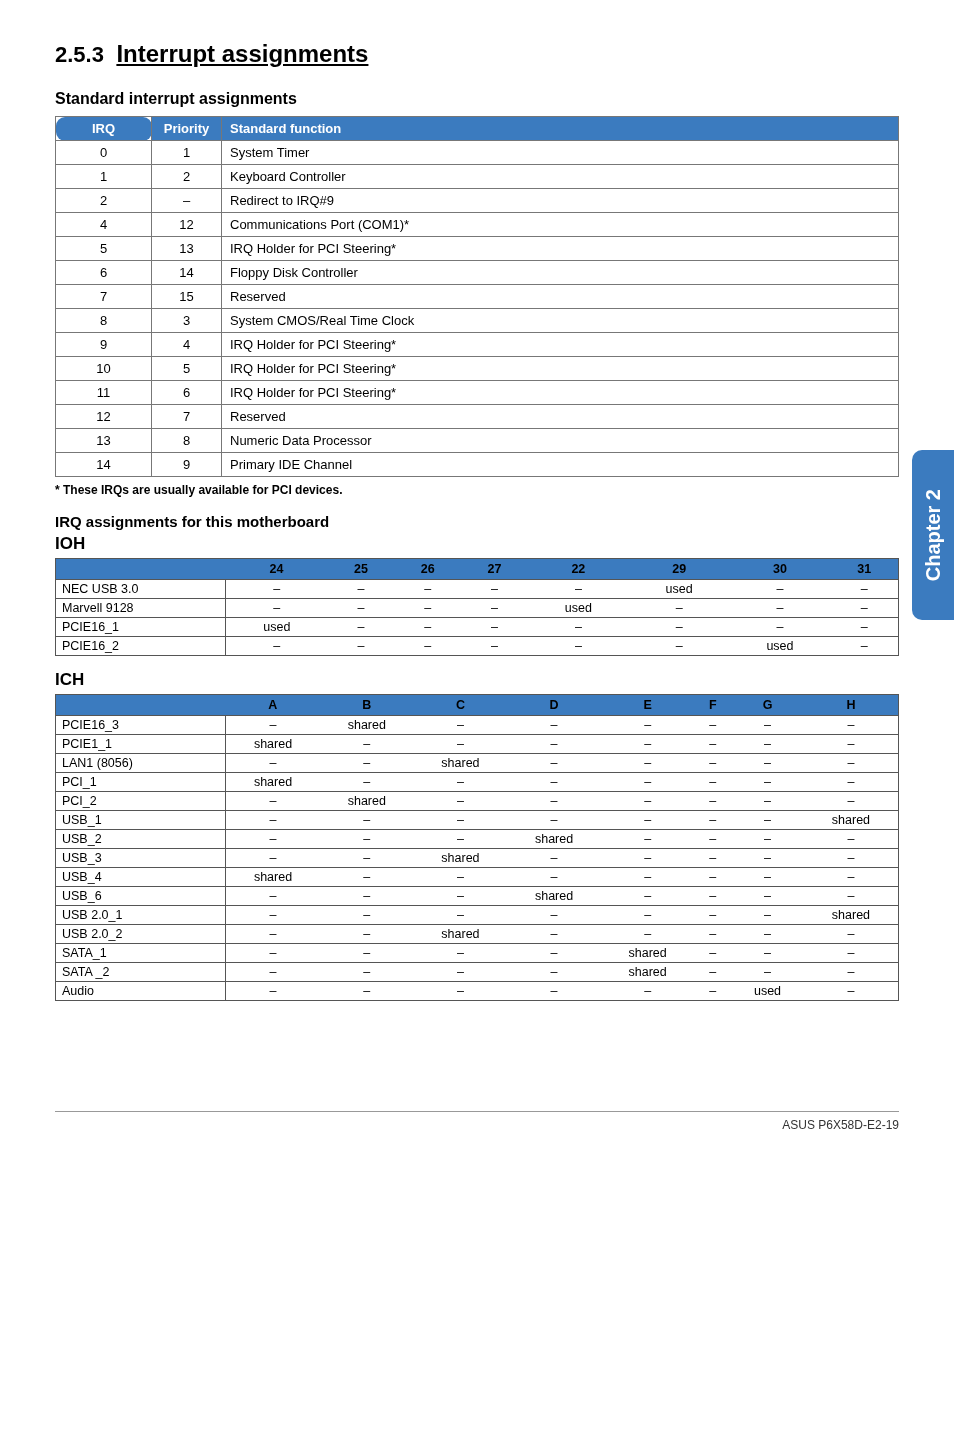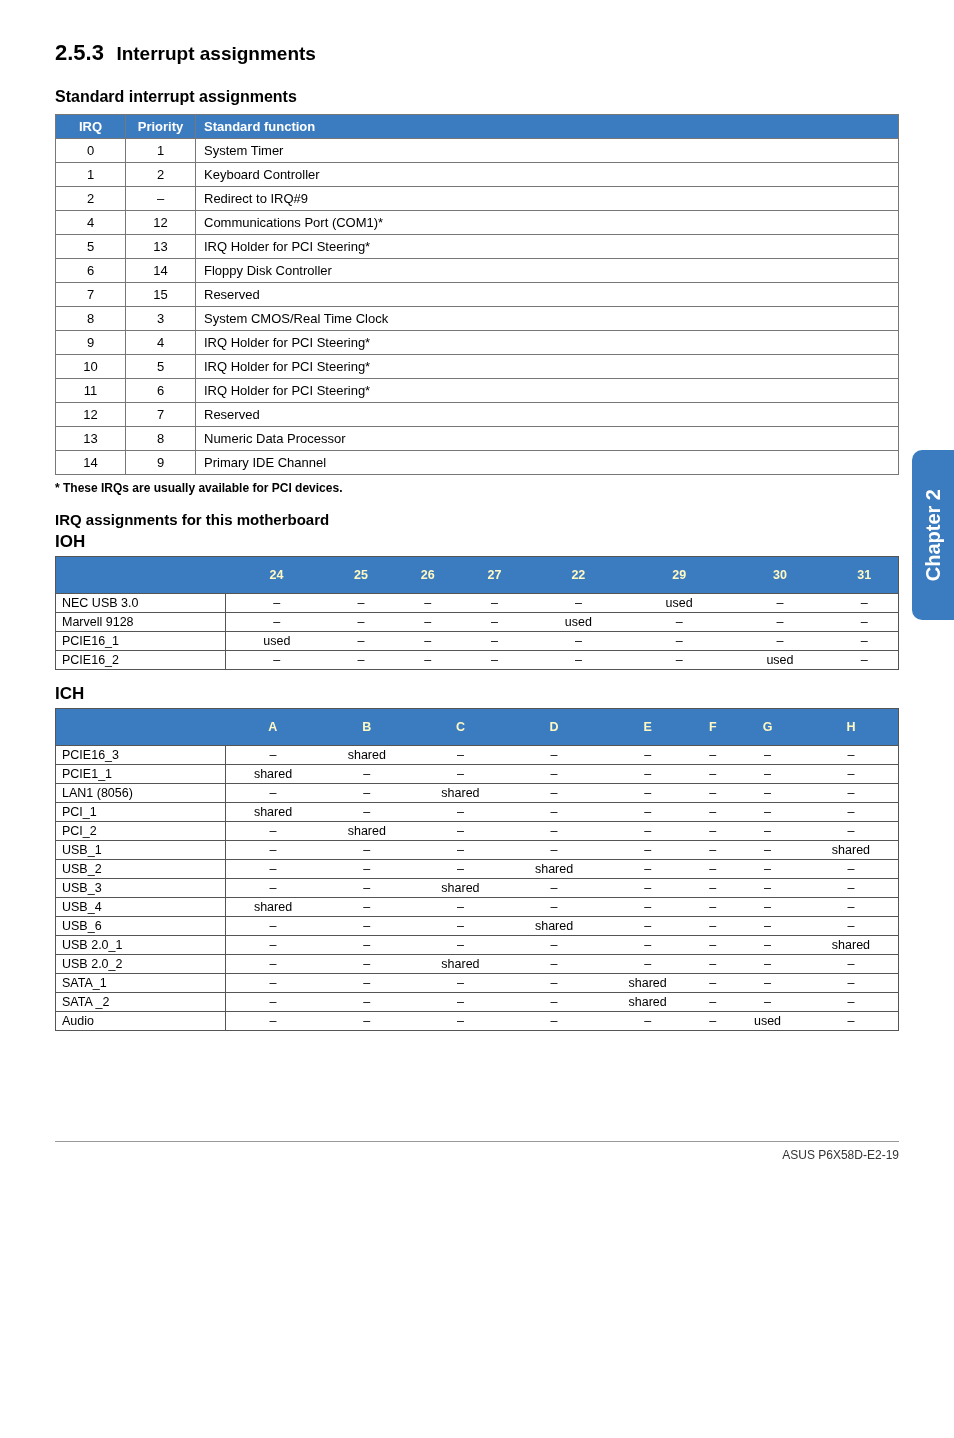--- a/index.html
+++ b/index.html
@@ -4,59 +4,59 @@
 <style>
   * { box-sizing: border-box; margin: 0; padding: 0; }
   body {
     font-family: Arial, Helvetica, sans-serif;
     background: #fff;
     width: 954px;
     padding: 40px 55px 30px 55px;
     position: relative;
   }
   .section-num { font-size: 22px; font-weight: bold; display: inline-block; margin-right: 8px; }
-  .section-title { font-size: 19px; font-weight: bold; display: inline-block; }
+  .section-title { font-size: 24px; font-weight: bold; display: inline-block; text-decoration: underline; }
   .subsection { font-size: 16px; font-weight: bold; margin-top: 22px; margin-bottom: 8px; }
   .subsection-small { font-size: 15px; font-weight: bold; margin-top: 16px; margin-bottom: 4px; }
   .label-bold { font-size: 17px; font-weight: bold; margin-bottom: 4px; }
 
   table.irq-table {
     width: 100%;
     border-collapse: collapse;
     font-size: 13px;
   }
   table.irq-table th {
     background: #3b7bbf;
     color: #fff;
     font-weight: bold;
     padding: 4px 8px;
     text-align: left;
     border: 1px solid #777;
   }
-  table.irq-table th.c1 { width: 70px; text-align: center; }
+  table.irq-table th.c1 { width: 96px; text-align: center; border-radius: 9px; }
   table.irq-table th.c2 { width: 70px; text-align: center; }
   table.irq-table td {
     border: 1px solid #777;
     padding: 4px 8px;
   }
   table.irq-table td.center { text-align: center; }
 
   .footnote { font-size: 12px; font-weight: bold; margin-top: 6px; }
 
   table.small-table {
     width: 100%;
     border-collapse: collapse;
     font-size: 12.5px;
     border: 1px solid #555;
   }
   table.small-table th {
     background: #3b7bbf;
-    color: #fef9c3;
+    color: #000000;
     font-weight: bold;
-    padding: 11px 6px;
+    padding: 3px 6px;
     text-align: center;
     border-left: none;
     border-right: none;
   }
   table.small-table th.first { text-align: left; width: 170px; }
   table.small-table td {
     padding: 2px 6px;
     text-align: center;
     border-top: 1px solid #555;
     border-bottom: 1px solid #555;

